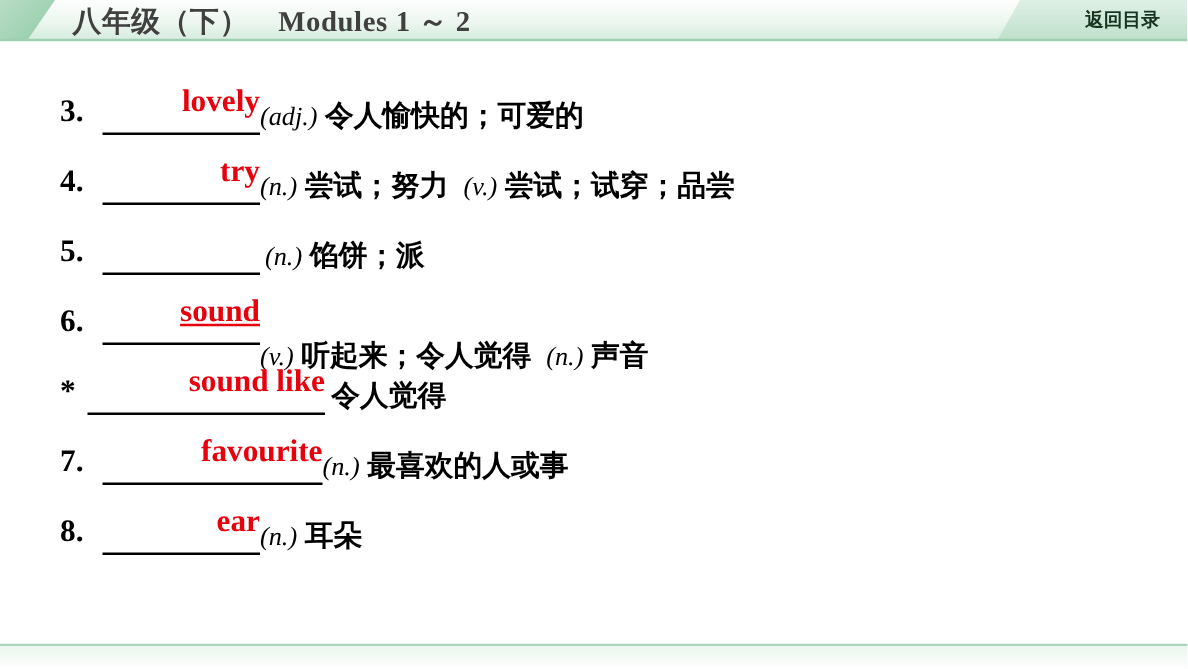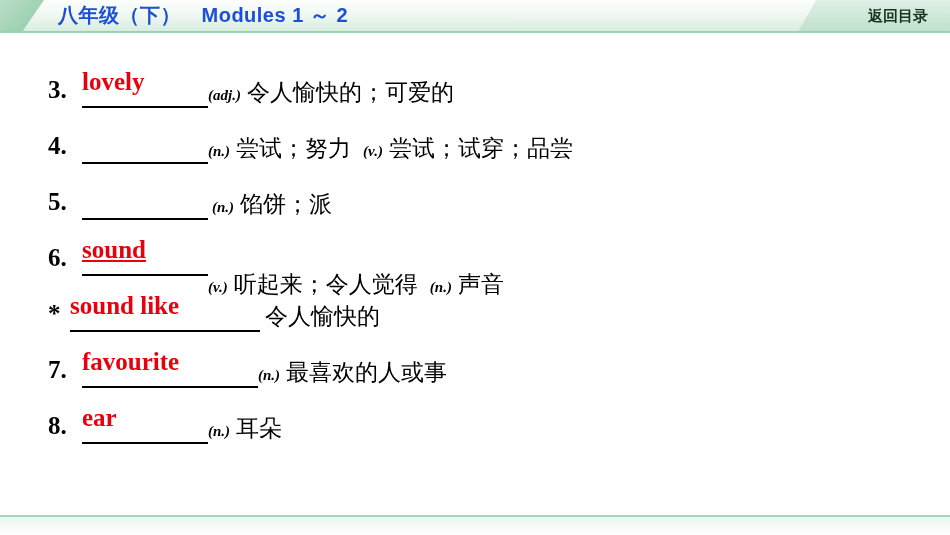--- a/index.html
+++ b/index.html
@@ -45,26 +45,26 @@
     top: 0;
     width: 44px;
     height: 32px;
     background: linear-gradient(135deg, #b9ddc6 0%, #8fcba6 100%);
     clip-path: polygon(0 0, 44px 0, 22px 32px, 0 32px);
   }
   .header-title {
     position: absolute;
     left: 58px;
     top: 2px;
-    font-size: 20px;
-    font-weight: bold;
-    color: #1d4ed8;
+    font-size: 23px;
+    font-weight: bold;
+    color: #404040;
     letter-spacing: 0.5px;
     white-space: nowrap;
-    font-family: Liberation Sans, sans-serif;
+    font-family: Liberation Serif, serif;
   }
   .header-right {
     position: absolute;
     right: 0;
     top: 0;
     width: 152px;
     height: 32px;
     background: linear-gradient(to bottom, #dff0e5 0%, #bfe0cc 100%);
     clip-path: polygon(18px 0, 152px 0, 152px 32px, 0 32px);
   }
@@ -130,44 +130,44 @@
   .blank {
     position: absolute;
     top: 8px;
     display: inline-block;
     border-bottom: 2px solid #000;
     height: 30px;
   }
   .answer {
     position: absolute;
     top: 0px;
-    text-align: left;
+    text-align: right;
     color: #e8000d;
     font-size: 25px;
     font-weight: bold;
     font-family: "Liberation Serif", serif;
     white-space: nowrap;
   }
   .tail {
     position: absolute;
     top: 9px;
     font-size: 24px;
     color: #000;
     font-family: "Liberation Serif", serif;
     white-space: nowrap;
   }
   .pos {
     font-style: italic;
-    font-weight: bold;
-    font-size: 15px;
+    font-weight: normal;
+    font-size: 21px;
   }
   .cn {
     font-family: "DejaVu Sans", "Liberation Sans", sans-serif;
     font-size: 23px;
-    font-weight: normal;
+    font-weight: bold;
   }
 </style>
 </head>
 <body>
 
 <div class="header">
   <div class="header-bg"></div>
   <div class="header-left-tab"></div>
   <div class="header-accent"></div>
   <div class="header-title">八年级（下）　Modules 1 ～ 2</div>
@@ -180,38 +180,39 @@
 <div class="content" id="entries">
     <div class="entry">
       <span class="num">3.</span>
       <span class="blank" style="left: 82px; width: 126px;"></span>
       <span class="answer" style="left: 82px; width: 126px;">lovely</span>
       <span class="tail" style="left: 208px;"><span class="pos">(adj.)</span> <span class="cn">令人愉快的；可爱的</span></span>
     </div>
     <div class="entry">
       <span class="num">4.</span>
       <span class="blank" style="left: 82px; width: 126px;"></span>
+      <span class="answer" style="left: 82px; width: 126px;">try</span>
       <span class="tail" style="left: 208px; text-align: center;"><span class="pos">(n.)</span> <span class="cn">尝试；努力</span>&nbsp;&nbsp;<span class="pos">(v.)</span> <span class="cn">尝试；试穿；品尝</span></span>
     </div>
     <div class="entry">
       <span class="num">5.</span>
       <span class="blank" style="left: 82px; width: 126px;"></span>
       <span class="tail" style="left: 212px;"><span class="pos">(n.)</span> <span class="cn">馅饼；派</span></span>
     </div>
     <div class="entry">
       <span class="num">6.</span>
       <span class="blank" style="left: 82px; width: 126px;"></span>
       <span class="answer" style="left: 82px; width: 126px; text-decoration: underline;">sound</span>
       <span class="tail" style="left: 208px; margin-top: 24px;"><span class="pos">(v.)</span> <span class="cn">听起来；令人觉得</span>&nbsp;&nbsp;<span class="pos">(n.)</span> <span class="cn">声音</span></span>
     </div>
     <div class="entry">
       <span class="num">*</span>
       <span class="blank" style="left: 70px; width: 190px;"></span>
       <span class="answer" style="left: 70px; width: 190px;">sound like</span>
-      <span class="tail" style="left: 265px;"><span class="cn">令人愉快的</span></span>
+      <span class="tail" style="left: 265px;"><span class="cn">令人觉得</span></span>
     </div>
     <div class="entry">
       <span class="num">7.</span>
       <span class="blank" style="left: 82px; width: 176px;"></span>
       <span class="answer" style="left: 82px; width: 176px;">favourite</span>
       <span class="tail" style="left: 258px;"><span class="pos">(n.)</span> <span class="cn">最喜欢的人或事</span></span>
     </div>
     <div class="entry">
       <span class="num">8.</span>
       <span class="blank" style="left: 82px; width: 126px;"></span>

